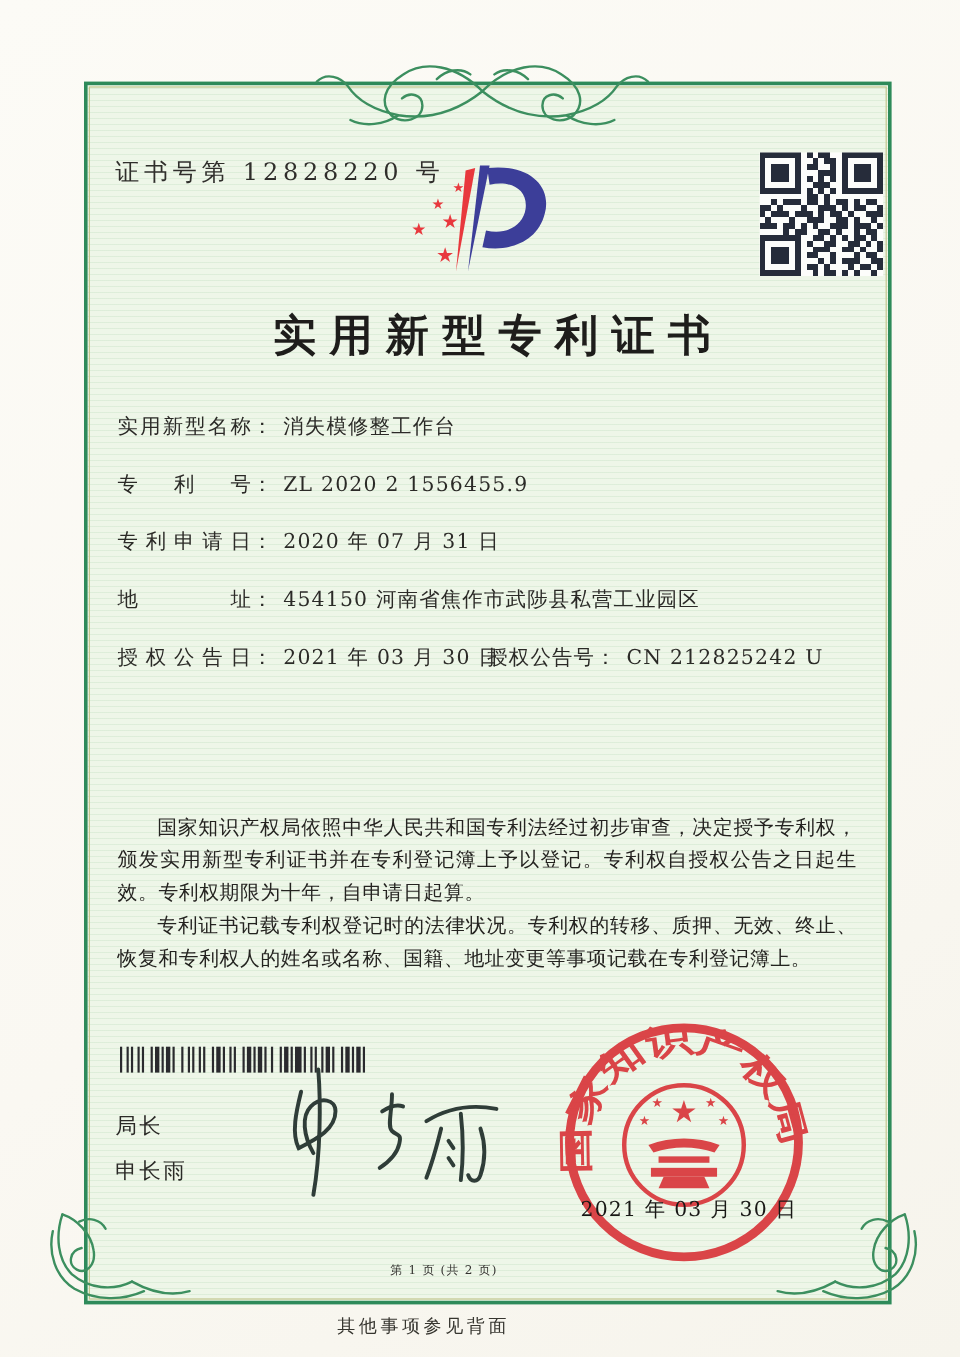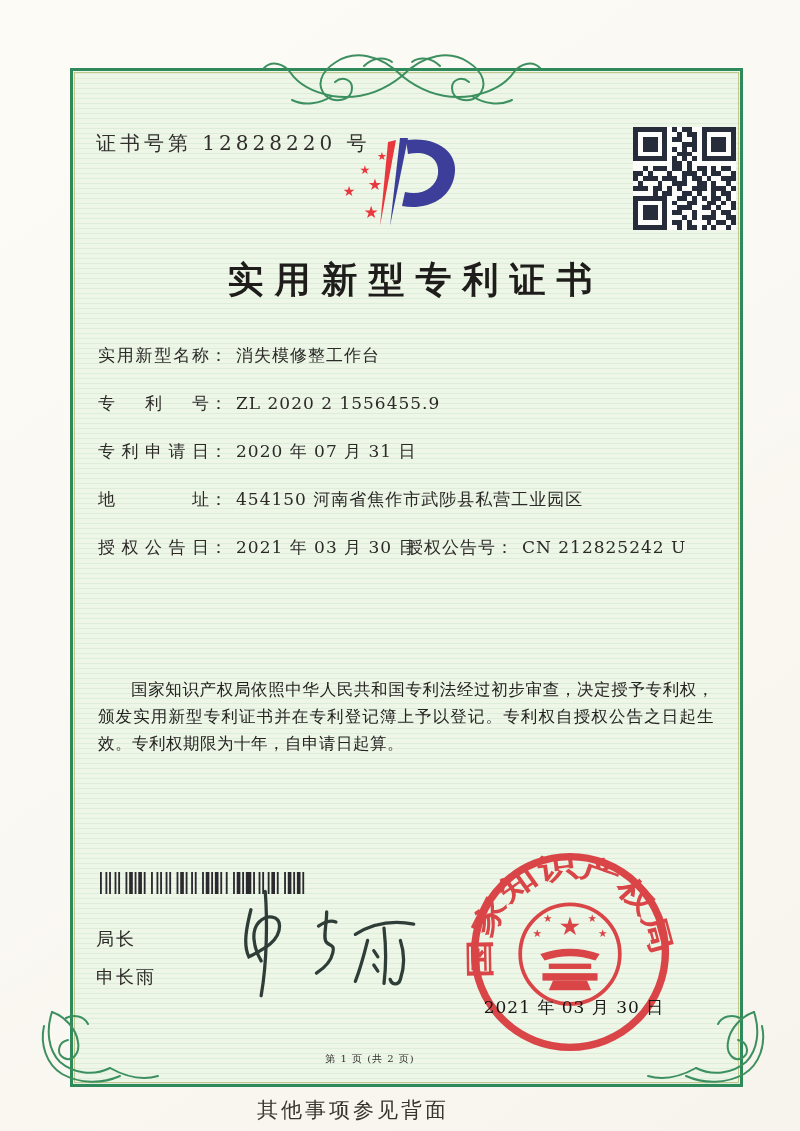--- a/index.html
+++ b/index.html
@@ -65,21 +65,21 @@
     position:absolute;left:474px;top:996px;width:200px;z-index:6;
     font-size:17px;letter-spacing:1px;color:#181715;text-align:center;
   }
   
   .page-info{
     position:absolute;left:70px;top:1052px;width:600px;text-align:center;
     font-size:10px;letter-spacing:1px;color:#33322f;
   }
   .back-note{
     position:absolute;left:70px;top:1096px;width:566px;text-align:center;
-    font-size:21px;letter-spacing:3px;color:#36352f;
+    font-size:15px;letter-spacing:3px;color:#36352f;
   }
 </style>
 </head>
 <body>
 
 <div class="page">
 
   <div class="frame"></div>
 
   <svg class="ornament" style="left:260px;top:46px;" width="284" height="66" viewBox="0 0 284 66">
@@ -396,20 +396,21 @@
     <div class="field-row">
       <span class="flabel">授权公告日</span><span class="colon">：</span><span class="fvalue">2021 年 03 月 30 日</span>
       <span class="grant-no">
         <span>授权公告号</span><span>：</span><span class="fvalue">CN 212825242 U</span>
       </span>
     </div>
   </div>
 
   <div class="paragraphs">
     <p>国家知识产权局依照中华人民共和国专利法经过初步审查，决定授予专利权，颁发实用新型专利证书并在专利登记簿上予以登记。专利权自授权公告之日起生效。专利权期限为十年，自申请日起算。</p>
+    <p>专利证书记载专利权登记时的法律状况。专利权的转移、质押、无效、终止、恢复和专利权人的姓名或名称、国籍、地址变更等事项记载在专利登记簿上。</p>
   </div>
 
   <div class="barcode">
     <svg id="barcode-svg" preserveAspectRatio="none" fill="#2a2a2e" viewBox="0 0 113 20">
         <rect x="0" y="0" width="1" height="20"></rect>
         <rect x="3" y="0" width="1" height="20"></rect>
         <rect x="5" y="0" width="1" height="20"></rect>
         <rect x="8" y="0" width="1" height="20"></rect>
         <rect x="10" y="0" width="1" height="20"></rect>
         <rect x="14" y="0" width="1" height="20"></rect>

